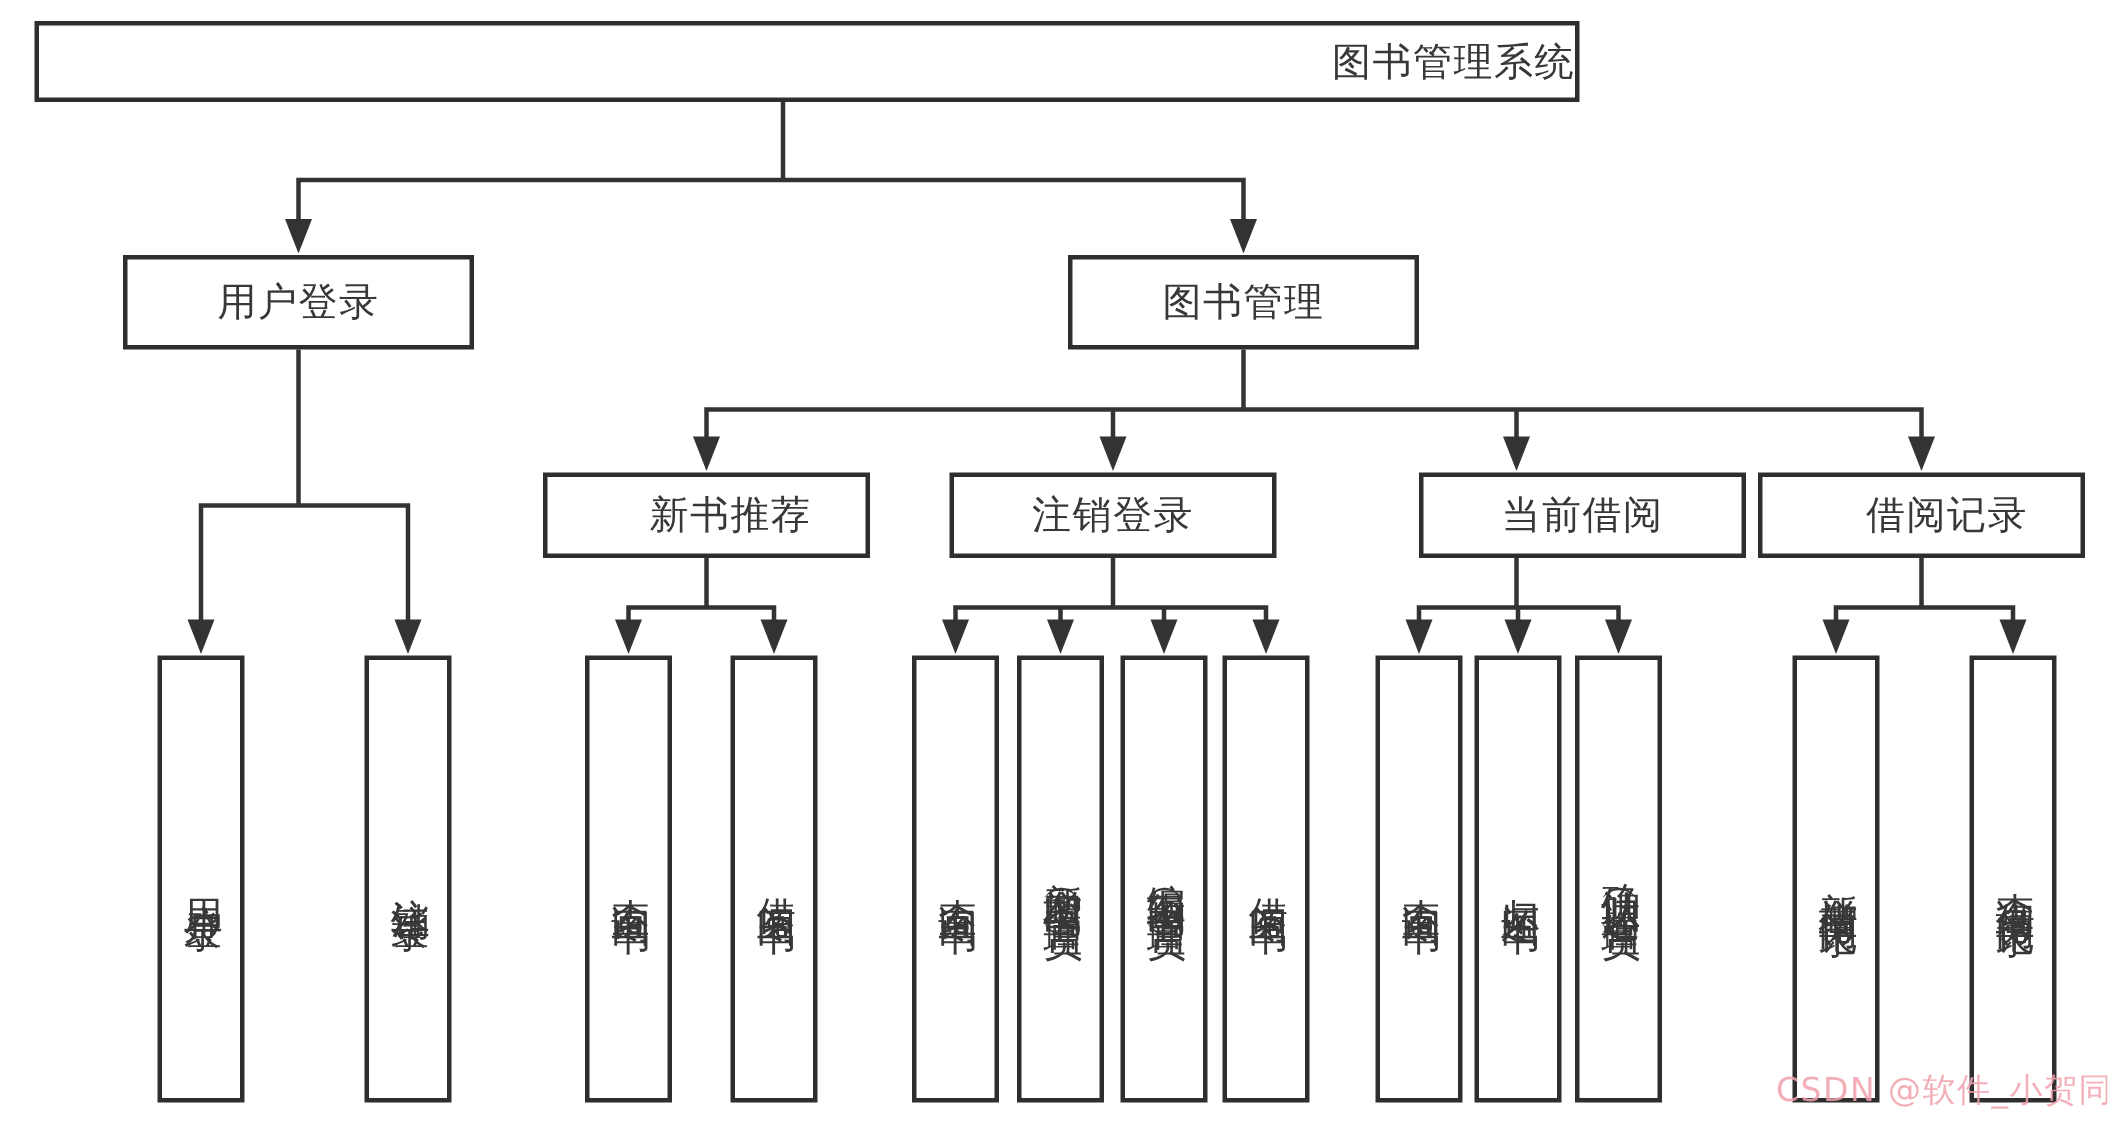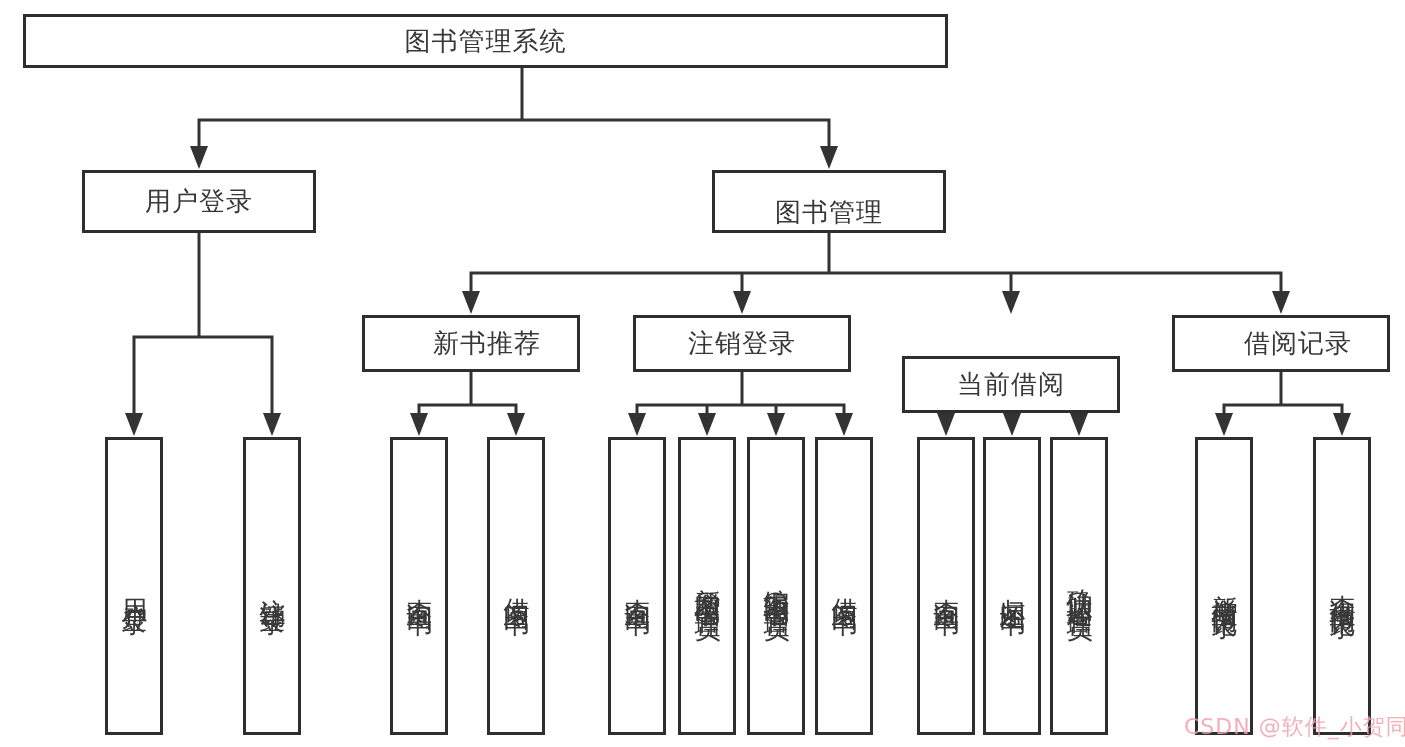--- a/index.html
+++ b/index.html
@@ -34,29 +34,29 @@
   }
   .v-node span {
     writing-mode: vertical-rl;
     text-orientation: mixed;
     font-size: 26px;
     letter-spacing: 4px;
     line-height: 1.15;
     white-space: nowrap;
   }
   
-  .n-root   { left: 23px;  top: 14px;  width: 925px; height: 54px; }
+  .n-root   { left: 23px;  top: 14px;  width: 1030px; height: 54px; justify-content: flex-end; }
   
   .n-ulogin { left: 82px;  top: 170px; width: 234px; height: 63px; }
-  .n-bmgmt  { left: 712px; top: 170px; width: 234px; height: 63px; align-items: flex-end; }
+  .n-bmgmt  { left: 712px; top: 170px; width: 234px; height: 63px; }
   
   .n-l3 { top: 315px; width: 218px; height: 57px; }
   .n-rec  { left: 362px; padding-left: 32px; }
   .n-bor  { left: 633px; }
-  .n-cur  { left: 902px; margin-top: 41px; }
+  .n-cur  { left: 946px; }
   .n-log  { left: 1172px; padding-left: 34px; }
   
   .n-leaf { top: 437px; width: 58px; height: 298px; }
   .lf1  { left: 105px; }
   .lf2  { left: 243px; }
   .lf3  { left: 390px; }
   .lf4  { left: 487px; }
   .lf5  { left: 608px; }
   .lf6  { left: 678px; }
   .lf7  { left: 747px; }

